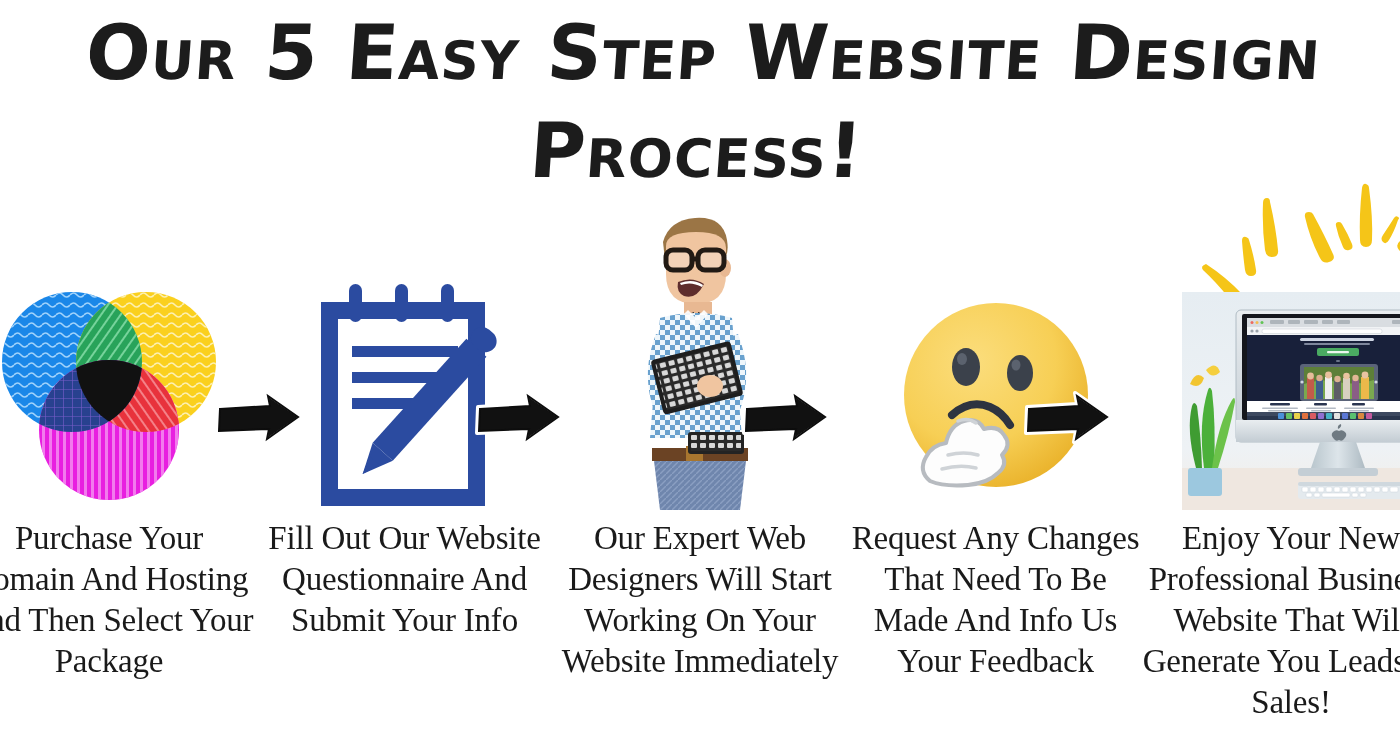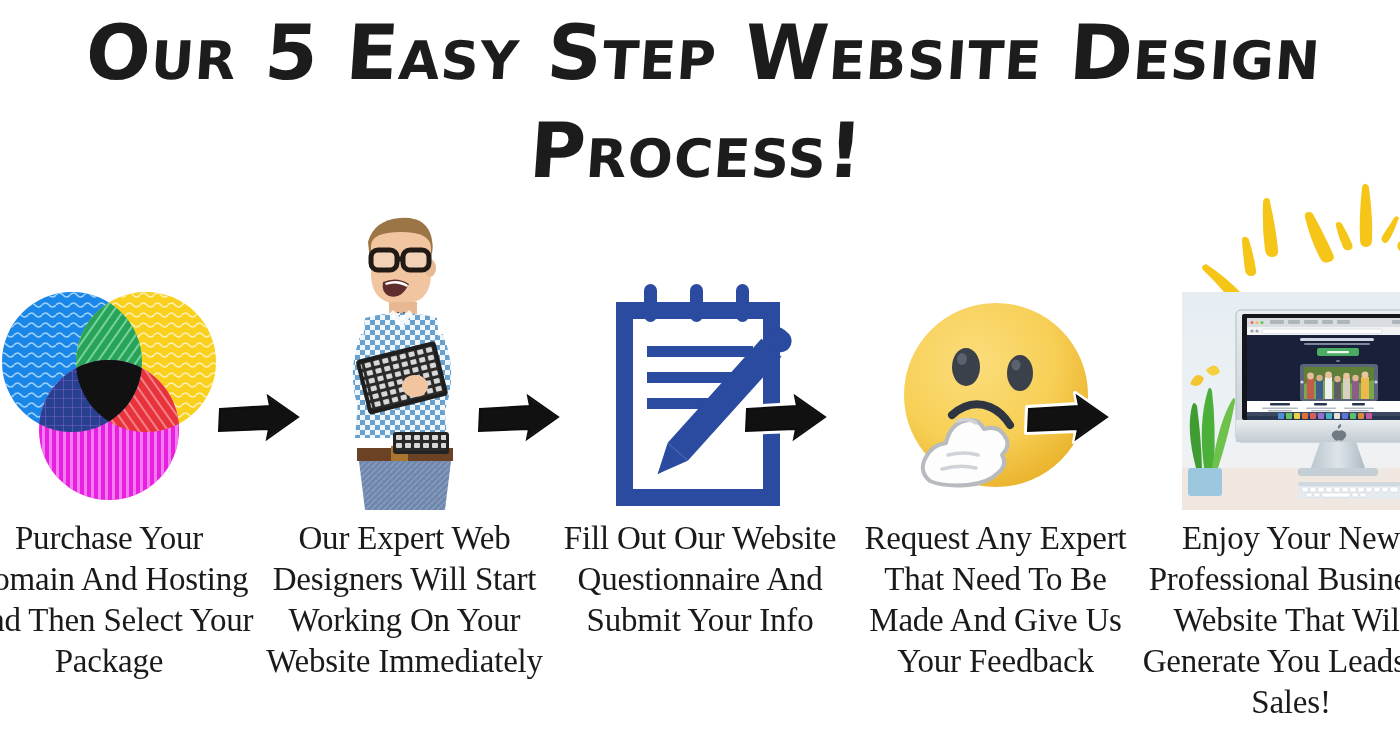--- a/index.html
+++ b/index.html
@@ -172,20 +172,49 @@
               </g>
             </g>
           </svg>
         </div>
       </div>
       <div class="caption">Purchase Your Domain And Hosting And Then Select Your Package</div>
     </div>
 
     <div class="step">
       <div class="art">
+        <div class="notepad">
+          <svg viewBox="0 0 200 230">
+            <g fill="#2b4ba0">
+
+              <rect x="44" y="4" width="13" height="38" rx="6.5"></rect>
+              <rect x="90" y="4" width="13" height="38" rx="6.5"></rect>
+              <rect x="136" y="4" width="13" height="38" rx="6.5"></rect>
+
+              <path d="M16 22 H180 V226 H16 Z M33 39 H163 V209 H33 Z" fill-rule="evenodd"></path>
+
+              <rect x="47" y="66" width="106" height="11"></rect>
+              <rect x="47" y="92" width="106" height="11"></rect>
+              <rect x="47" y="118" width="76" height="11"></rect>
+
+              <g transform="rotate(42 112 130)">
+                <rect x="101" y="44" width="27" height="140"></rect>
+                <rect x="101" y="22" width="27" height="22" rx="11" fill="#2b4ba0"></rect>
+                <path d="M101 184 L114.5 214 L128 184 Z"></path>
+                <path d="M108 196 L114.5 214 L121 196 Z" fill="#2b4ba0"></path>
+              </g>
+            </g>
+          </svg>
+        </div>
+      </div>
+      <div class="caption">Fill Out Our Website Questionnaire And Submit Your Info</div>
+    </div>
+
+    <div class="step">
+      <div class="art">
         <div class="person">
           <svg viewBox="0 0 200 300">
             <defs>
               <pattern id="check" width="10" height="10" patternUnits="userSpaceOnUse">
                 <rect width="10" height="10" fill="#8fc0e2"></rect>
                 <rect width="5" height="5" fill="#ffffff" opacity="0.85"></rect>
                 <rect x="5" y="5" width="5" height="5" fill="#ffffff" opacity="0.85"></rect>
                 <rect x="5" y="0" width="5" height="5" fill="#4a86bd" opacity="0.55"></rect>
                 <rect x="0" y="5" width="5" height="5" fill="#4a86bd" opacity="0.55"></rect>
               </pattern>
@@ -236,49 +265,20 @@
             <rect x="86" y="236" width="17" height="17" fill="#a8762f"></rect>
 
             <rect x="88" y="222" width="56" height="22" rx="3" fill="#232323"></rect>
             <rect x="91" y="225" width="50" height="16" fill="url(#keys)"></rect>
 
             <path d="M54 251 h92 l-6 49 H60 Z" fill="url(#denim)"></path>
           </svg>
         </div>
       </div>
       <div class="caption">Our Expert Web Designers Will Start Working On Your Website Immediately</div>
-    </div>
-
-    <div class="step">
-      <div class="art">
-        <div class="notepad">
-          <svg viewBox="0 0 200 230">
-            <g fill="#2b4ba0">
-
-              <rect x="44" y="4" width="13" height="38" rx="6.5"></rect>
-              <rect x="90" y="4" width="13" height="38" rx="6.5"></rect>
-              <rect x="136" y="4" width="13" height="38" rx="6.5"></rect>
-
-              <path d="M16 22 H180 V226 H16 Z M33 39 H163 V209 H33 Z" fill-rule="evenodd"></path>
-
-              <rect x="47" y="66" width="106" height="11"></rect>
-              <rect x="47" y="92" width="106" height="11"></rect>
-              <rect x="47" y="118" width="76" height="11"></rect>
-
-              <g transform="rotate(42 112 130)">
-                <rect x="101" y="44" width="27" height="140"></rect>
-                <rect x="101" y="22" width="27" height="22" rx="11" fill="#2b4ba0"></rect>
-                <path d="M101 184 L114.5 214 L128 184 Z"></path>
-                <path d="M108 196 L114.5 214 L121 196 Z" fill="#2b4ba0"></path>
-              </g>
-            </g>
-          </svg>
-        </div>
-      </div>
-      <div class="caption">Fill Out Our Website Questionnaire And Submit Your Info</div>
     </div>
 
     <div class="step">
       <div class="art">
         <div class="emoji">
           <svg viewBox="0 0 200 215">
             <defs>
               <radialGradient id="faceGrad" cx="38%" cy="32%" r="72%">
                 <stop offset="0%" stop-color="#fbdd7c"></stop>
                 <stop offset="62%" stop-color="#f7cf55"></stop>
@@ -297,21 +297,21 @@
 
             <g>
               <path d="M34 186 q-12 -10 -4 -24 q6 -12 20 -14 q4 -18 18 -22 q14 -4 20 8 q14 -4 20 6 q8 10 -2 20 q6 10 -4 18 q-10 10 -30 12 q-24 2 -38 -4 Z" fill="#fdfdfd" stroke="#b7bbc0" stroke-width="4" stroke-linejoin="round"></path>
               <path d="M52 160 q16 -4 30 0" stroke="#cfd3d7" stroke-width="3.5" fill="none" stroke-linecap="round"></path>
               <path d="M46 174 q18 -5 34 -1" stroke="#cfd3d7" stroke-width="3.5" fill="none" stroke-linecap="round"></path>
               <path d="M62 126 q10 -4 18 2" stroke="#cfd3d7" stroke-width="3.5" fill="none" stroke-linecap="round"></path>
             </g>
           </svg>
         </div>
       </div>
-      <div class="caption">Request Any Expert That Need To Be Made And Give Us Your Feedback</div>
+      <div class="caption">Request Any Changes That Need To Be Made And Info Us Your Feedback</div>
     </div>
 
     <div class="step">
       <div class="art">
         <div class="imac-wrap">
 
           <div class="sparkles">
             <svg viewBox="0 0 280 140">
               <g fill="#f5c518">
                 <path d="M18 118 q3 -5 8 -3 q4 2 1 6 q-4 4 -9 -3 Z"></path>

